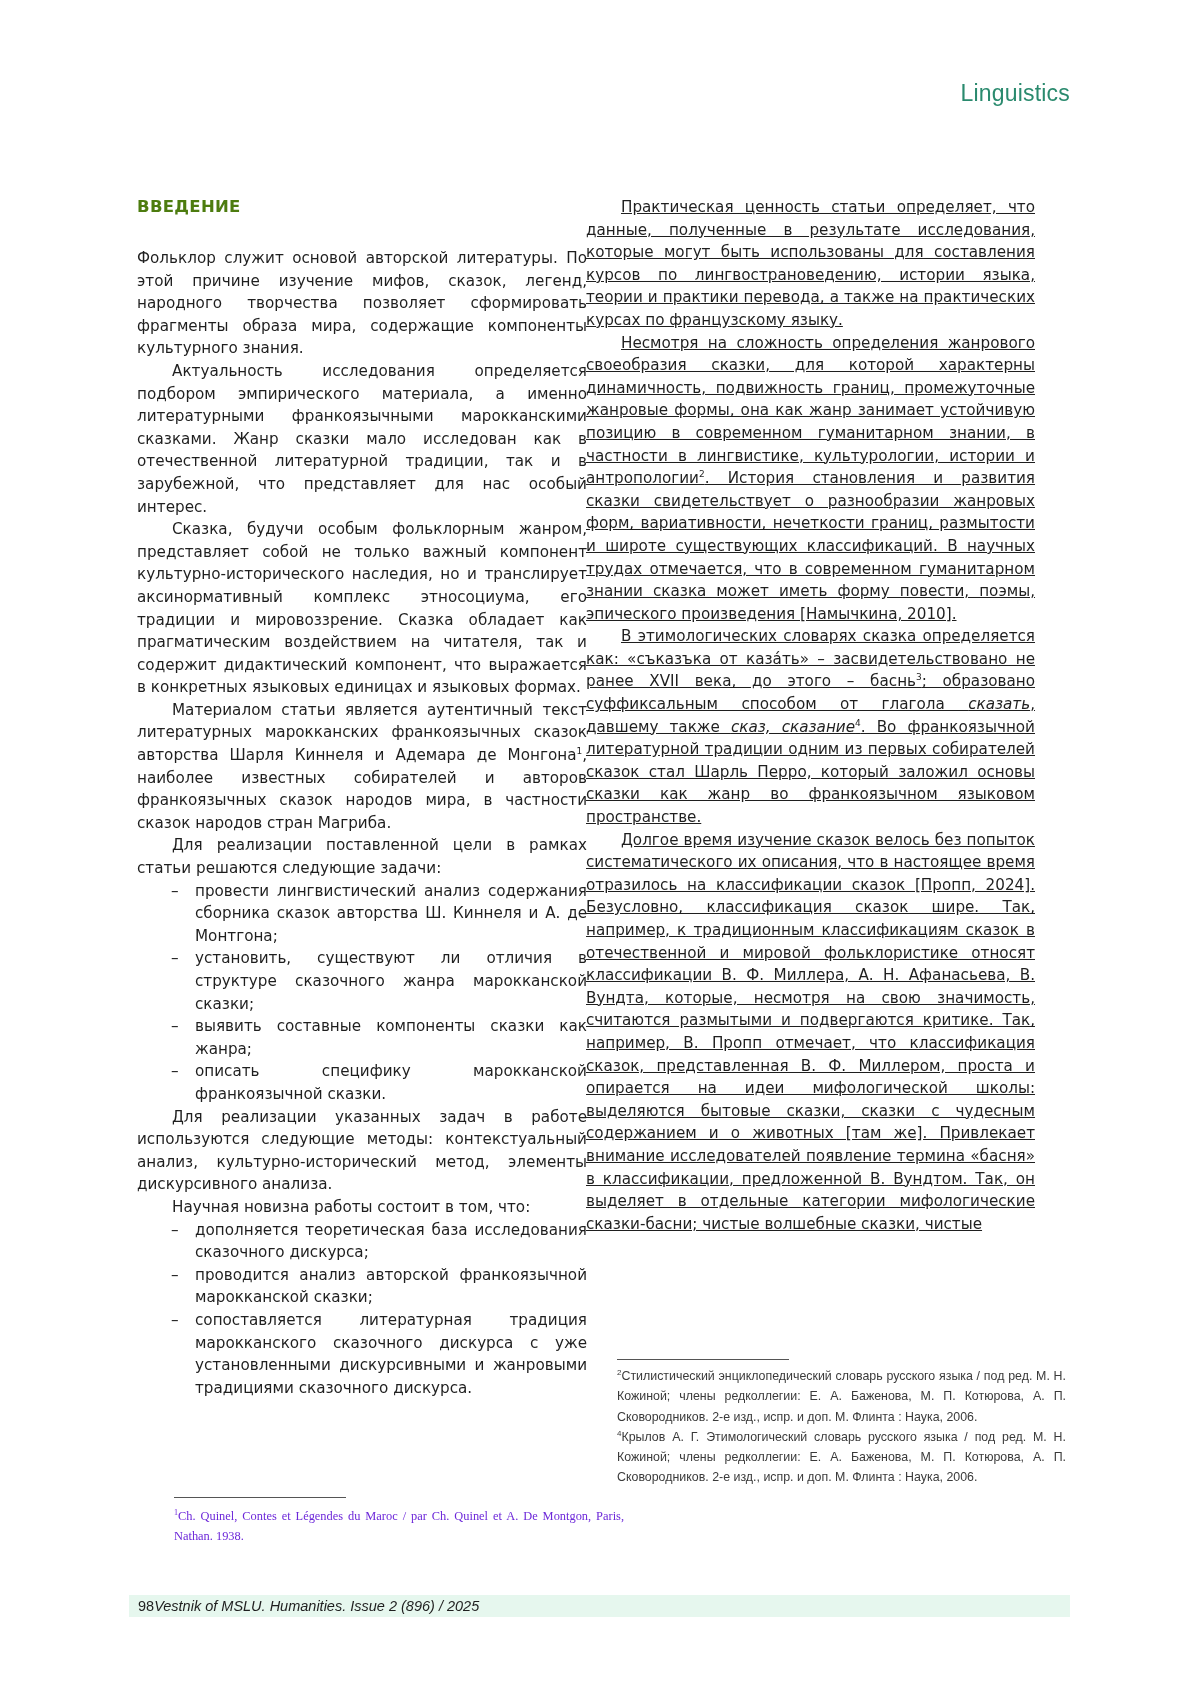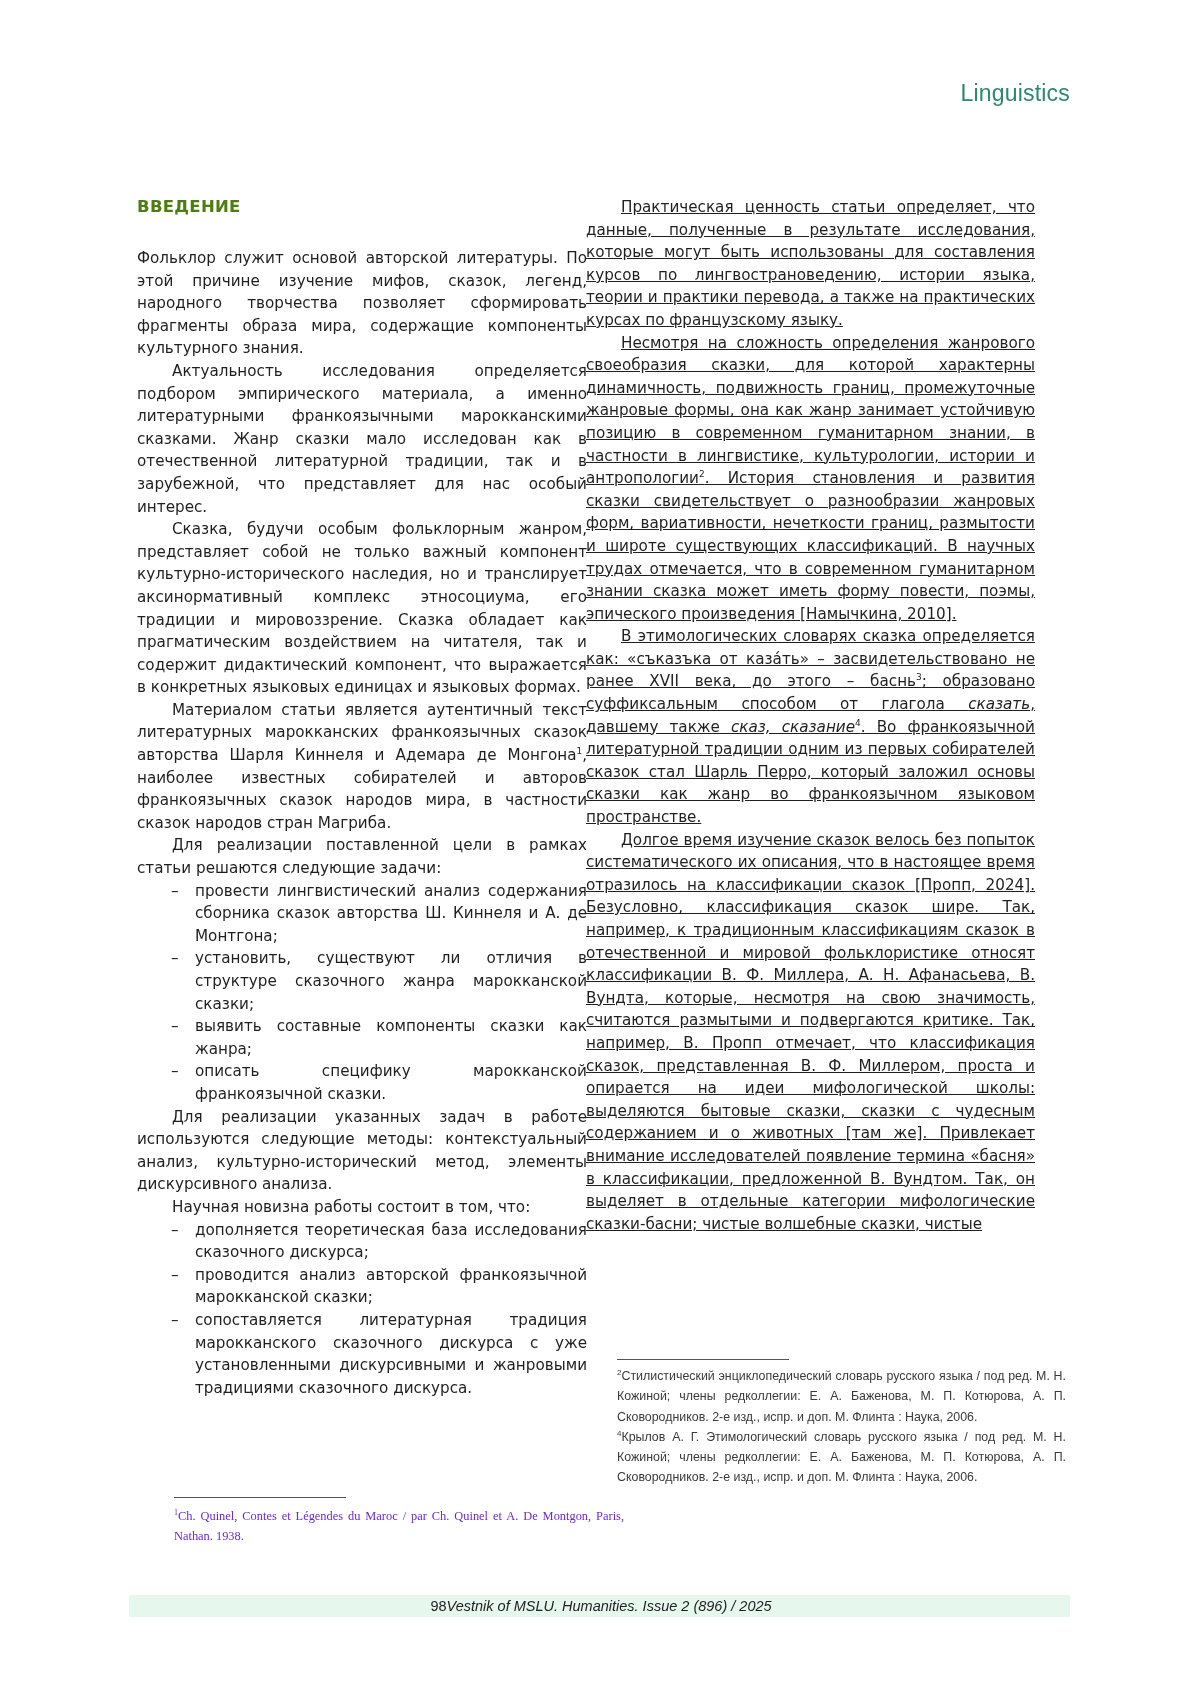--- a/index.html
+++ b/index.html
@@ -97,21 +97,21 @@
     .footnotes-right .fn-rule { margin-bottom: 6px; }
     .fn-num { font-size: 8px; vertical-align: super; line-height: 0; }
     .footer {
       position: absolute;
       left: 129px;
       top: 1595px;
       width: 941px;
       height: 22px;
       background: #e6f7ee;
       display: flex;
-      justify-content: center;
+      justify-content: flex-start;
       align-items: center;
       font-family: "Liberation Sans", sans-serif;
       font-size: 14.5px;
       color: #1f1f1f;
       padding: 0 6px 0 9px;
       box-sizing: border-box;
     }
     .footer .journal { font-style: italic; }
   </style>
 </head>

